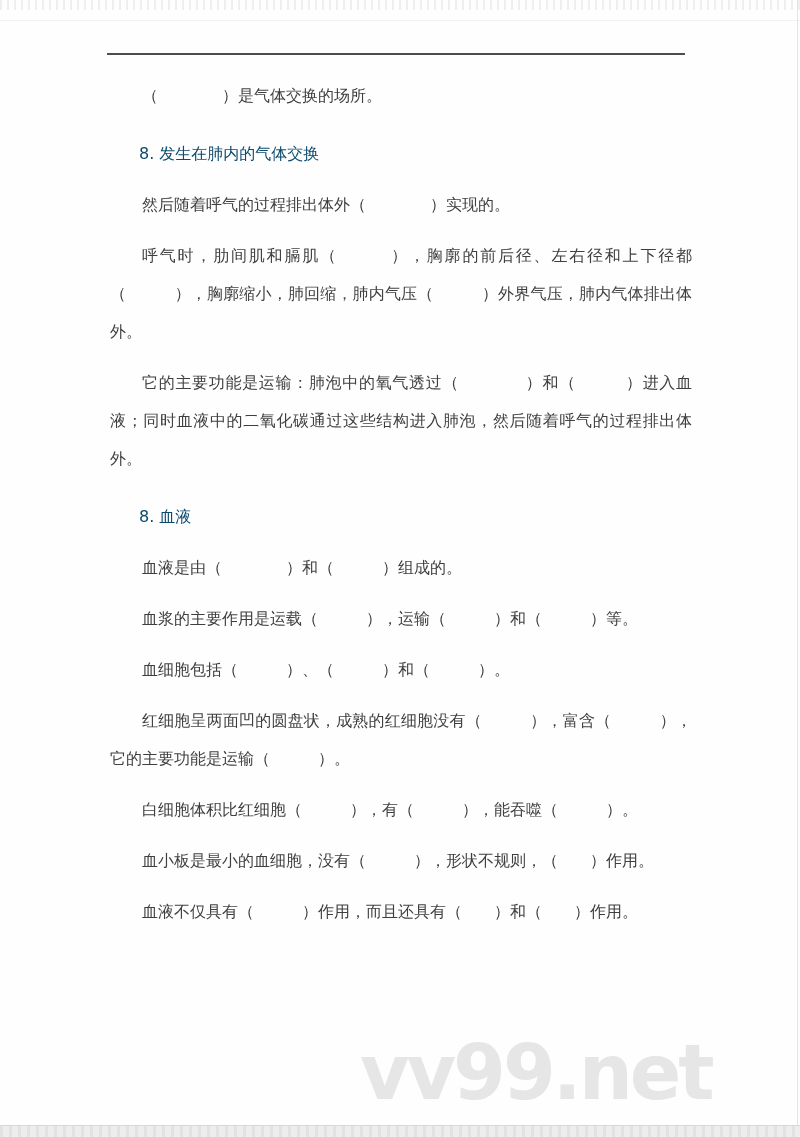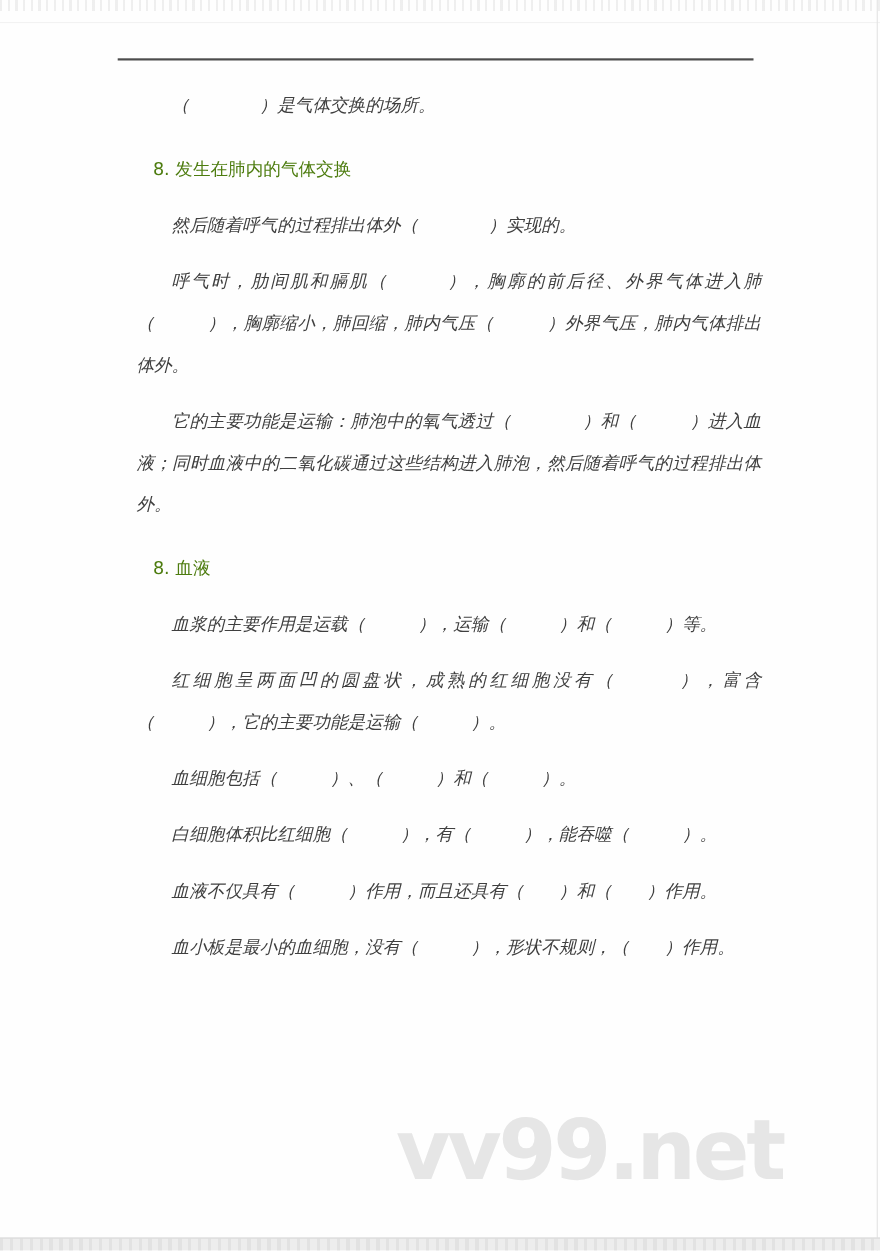--- a/index.html
+++ b/index.html
@@ -54,21 +54,21 @@
         90deg,
         #e2e2e2 0px, #e2e2e2 3px,
         rgba(255,255,255,0) 3px, rgba(255,255,255,0) 9px
       ),
       #ededed;
     border-top: 1px solid #d8d8d8;
   }
   .watermark {
     position: absolute;
     left: 360px;
-    top: 1008px;
+    top: 1035px;
     font-size: 76px;
     font-weight: 800;
     letter-spacing: -3px;
     color: #e6e6e6;
     line-height: 1;
     user-select: none;
     white-space: nowrap;
   }
   .content {
     position: relative;
@@ -79,55 +79,55 @@
     font-size: 16px;
   }
   .divider {
     border: none;
     height: 2px;
     width: 578px;
     margin: 53px 0 22px 0;
     background: #4d4d4d;
   }
   .para {
-    margin: 0 0 13px 17px;
+    margin: 0 0 13px 3px;
     line-height: 38px;
     text-indent: 2em;
     text-align: justify;
     overflow-wrap: break-word;
-    font-style: italic;
   }
   .heading {
     margin: 20px 0 13px 0;
     line-height: 38px;
     text-indent: 2em;
-    color: #4d7c0f;
+    color: #0c4a6e;
   }
 </style>
 </head>
 <body>
 
 <div class="page">
   <div class="edge-top"></div>
   <div class="scanline"></div>
 
   <div class="watermark">vv99.net</div>
 
   <div class="content">
     <hr class="divider">
 
   <p class="para">（　　　　）是气体交换的场所。</p>
       <p class="heading">8. 发生在肺内的气体交换</p>
       <p class="para">然后随着呼气的过程排出体外（　　　　）实现的。</p>
-      <p class="para">呼气时，肋间肌和膈肌（　　　），胸廓的前后径、外界气体进入肺（　　　），胸廓缩小，肺回缩，肺内气压（　　　）外界气压，肺内气体排出体外。</p>
+      <p class="para">呼气时，肋间肌和膈肌（　　　），胸廓的前后径、左右径和上下径都（　　　），胸廓缩小，肺回缩，肺内气压（　　　）外界气压，肺内气体排出体外。</p>
       <p class="para">它的主要功能是运输：肺泡中的氧气透过（　　　　）和（　　　）进入血液；同时血液中的二氧化碳通过这些结构进入肺泡，然后随着呼气的过程排出体外。</p>
       <p class="heading">8. 血液</p>
+      <p class="para">血液是由（　　　　）和（　　　）组成的。</p>
       <p class="para">血浆的主要作用是运载（　　　），运输（　　　）和（　　　）等。</p>
+      <p class="para">血细胞包括（　　　）、（　　　）和（　　　）。</p>
       <p class="para">红细胞呈两面凹的圆盘状，成熟的红细胞没有（　　　），富含（　　　），它的主要功能是运输（　　　）。</p>
-      <p class="para">血细胞包括（　　　）、（　　　）和（　　　）。</p>
       <p class="para">白细胞体积比红细胞（　　　），有（　　　），能吞噬（　　　）。</p>
+      <p class="para">血小板是最小的血细胞，没有（　　　），形状不规则，（　　）作用。</p>
       <p class="para">血液不仅具有（　　　）作用，而且还具有（　　）和（　　）作用。</p>
-      <p class="para">血小板是最小的血细胞，没有（　　　），形状不规则，（　　）作用。</p>
     </div>
 
   <div class="edge-right"></div>
   <div class="edge-bottom"></div>
 </div>
 
 </body></html>

